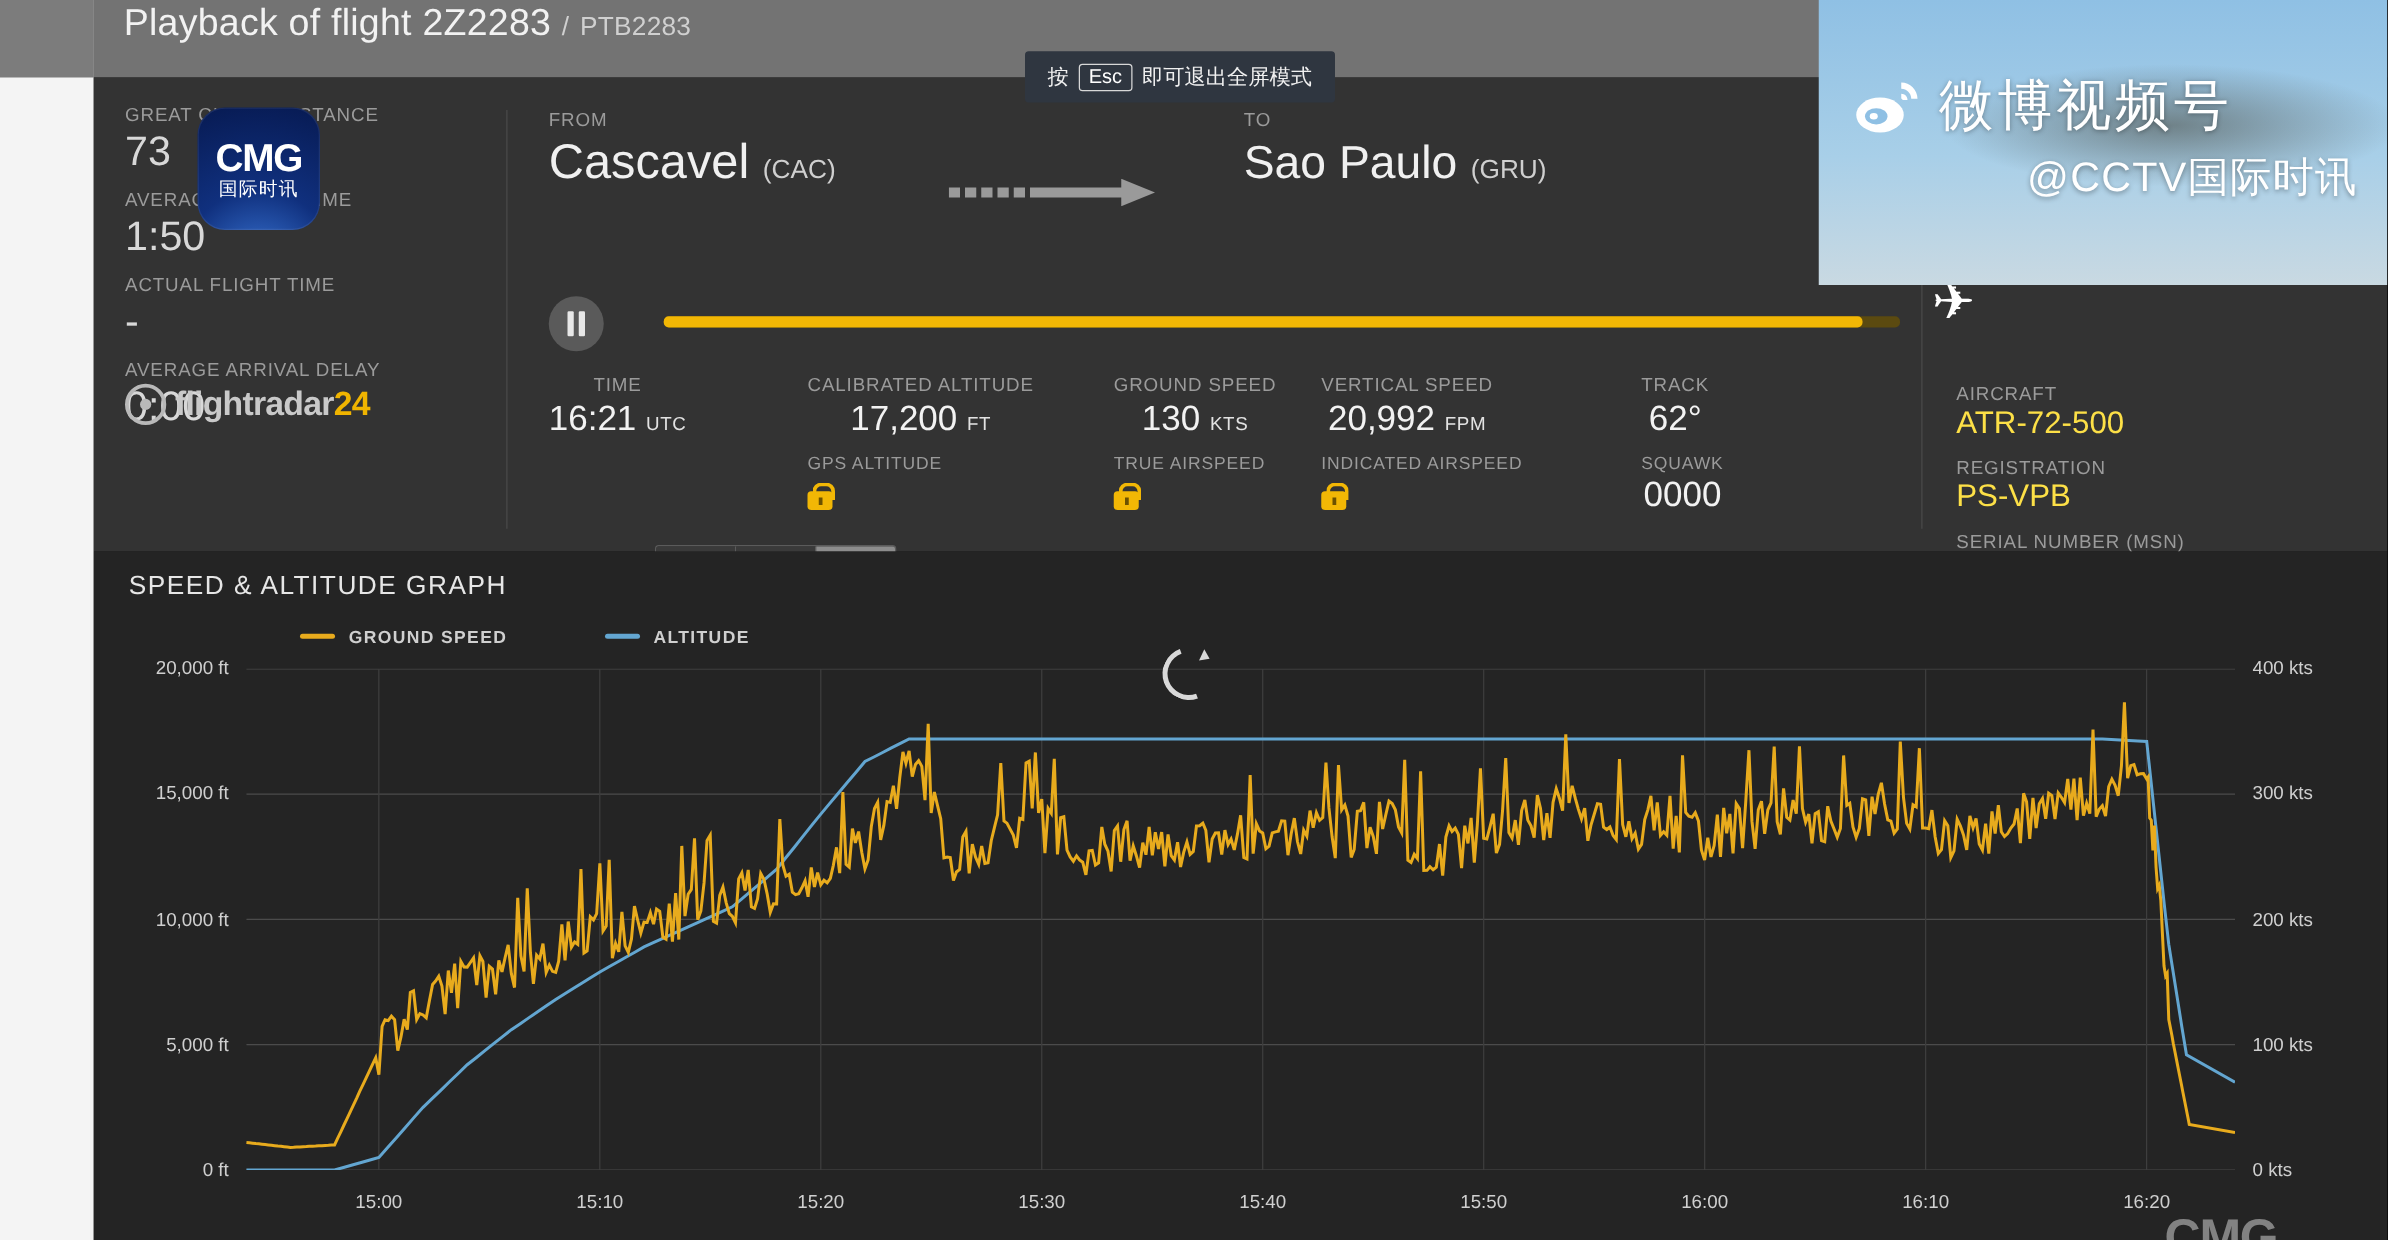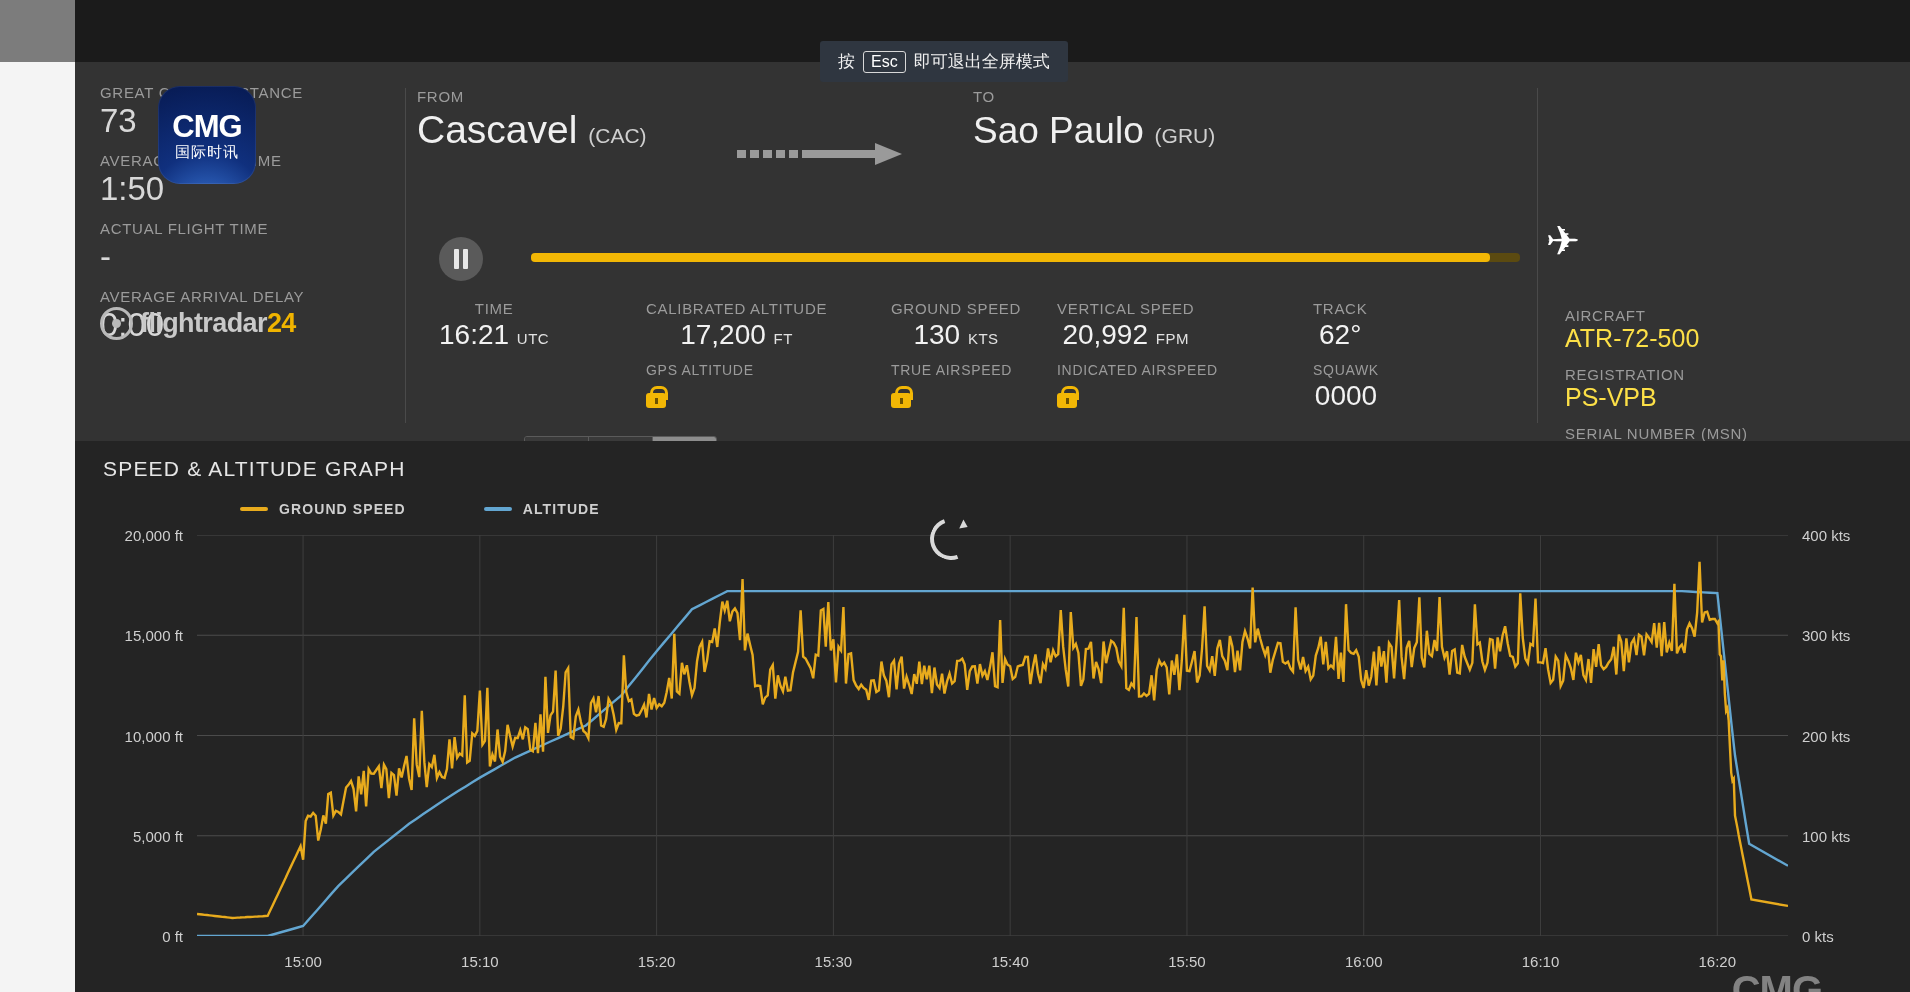--- a/index.html
+++ b/index.html
@@ -24,21 +24,21 @@
   #summary{position:absolute;left:25px;top:22px;width:280px;color:#9d9d9d;}
   .lbl{font-size:15px;letter-spacing:.7px;color:#9b9b9b;text-transform:uppercase;}
   .val{font-size:33px;color:#d8d8d8;margin-top:1px;margin-bottom:12px;font-weight:300;}
   #fr24logo{position:absolute;left:25px;top:245px;display:flex;align-items:center;gap:7px;}
   #fr24logo .ring{width:27px;height:27px;border-radius:50%;border:3px solid #b9b9b9;display:flex;align-items:center;justify-content:center;}
   #fr24logo .ring i{display:block;width:9px;height:9px;border-radius:50%;background:#b9b9b9;}
   #fr24logo .txt{font-size:27px;color:#c9c9c9;font-weight:bold;letter-spacing:-.6px;}
   #fr24logo .txt b{color:#f0b400;font-weight:bold;}
 
   
-  #route{position:absolute;left:342px;top:26px;right:330px;height:125px;}
+  #route{position:absolute;left:364px;top:26px;right:330px;height:125px;}
   .routeitem{position:absolute;top:0;}
   .routeitem .lbl{font-size:15px;}
   .city{font-size:39px;color:#f0f0f0;font-weight:300;margin-top:3px;white-space:nowrap;}
   .city span{font-size:21px;color:#cfcfcf;}
   #from{left:0;}
   #to{left:556px;}
   #arrow{position:absolute;left:320px;top:55px;width:185px;height:22px;}
 
   
   #progress{position:absolute;left:364px;top:175px;right:330px;height:46px;}
@@ -117,20 +117,27 @@
       border-top:5px solid transparent;border-bottom:5px solid transparent;}
 </style>
 </head>
 <body>
 
 <div id="stage">
 
   <div class="letterbox left"></div>
   <div class="leftbar-top"></div>
 
+  <div id="header">
+    <div id="title">
+      <span>Playback of flight 2Z2283</span>
+      <span class="sub">/</span>
+      <span class="sub">PTB2283</span>
+    </div>
+  </div>
 
   <div id="panel">
     <div class="vline" style="left:330px;"></div>
     <div class="vline" style="left:1462px;"></div>
 
     <div id="summary">
       <div class="lbl">GREAT CIRCLE DISTANCE</div>
       <div class="val">73</div>
       <div class="lbl">AVERAGE FLIGHT TIME</div>
       <div class="val">1:50</div>
@@ -333,20 +340,40 @@
       <div class="cmg">CMG</div>
 
     </div>
   </div>
 
   <div id="cmgOverlay">
     <div class="cmg">CMG</div>
     <div class="cn">国际时讯</div>
   </div>
 
+  <div id="weibo">
+    <div class="shade"></div>
+    <div class="row1">
+      <svg id="weiboIcon" viewBox="0 0 54 46">
+        <g fill="#ffffff">
+          <ellipse cx="21" cy="30" rx="19" ry="14"></ellipse>
+          <path d="M38 4c7 0 13 6 13 13h-5c0-4.4-3.6-8-8-8z"></path>
+          <path d="M38 13c2.8 0 5 2.2 5 5h-4c0-0.6-0.4-1-1-1z"></path>
+        </g>
+        <g fill="#8fc0e4">
+          <ellipse cx="18" cy="31" rx="9" ry="6.5"></ellipse>
+        </g>
+        <g fill="#ffffff">
+            <ellipse cx="16" cy="31" rx="3.2" ry="2.6"></ellipse>
+          </g>
+      </svg>
+      <span class="wtext">微博视频号</span>
+    </div>
+    <div class="row2">@CCTV国际时讯</div>
+  </div>
 
   <div id="esctip">
     <span class="t">按</span>
     <span class="key">Esc</span>
     <span class="t">即可退出全屏模式</span>
   </div>
 
   <div id="spinner"></div>
 </div>
 

